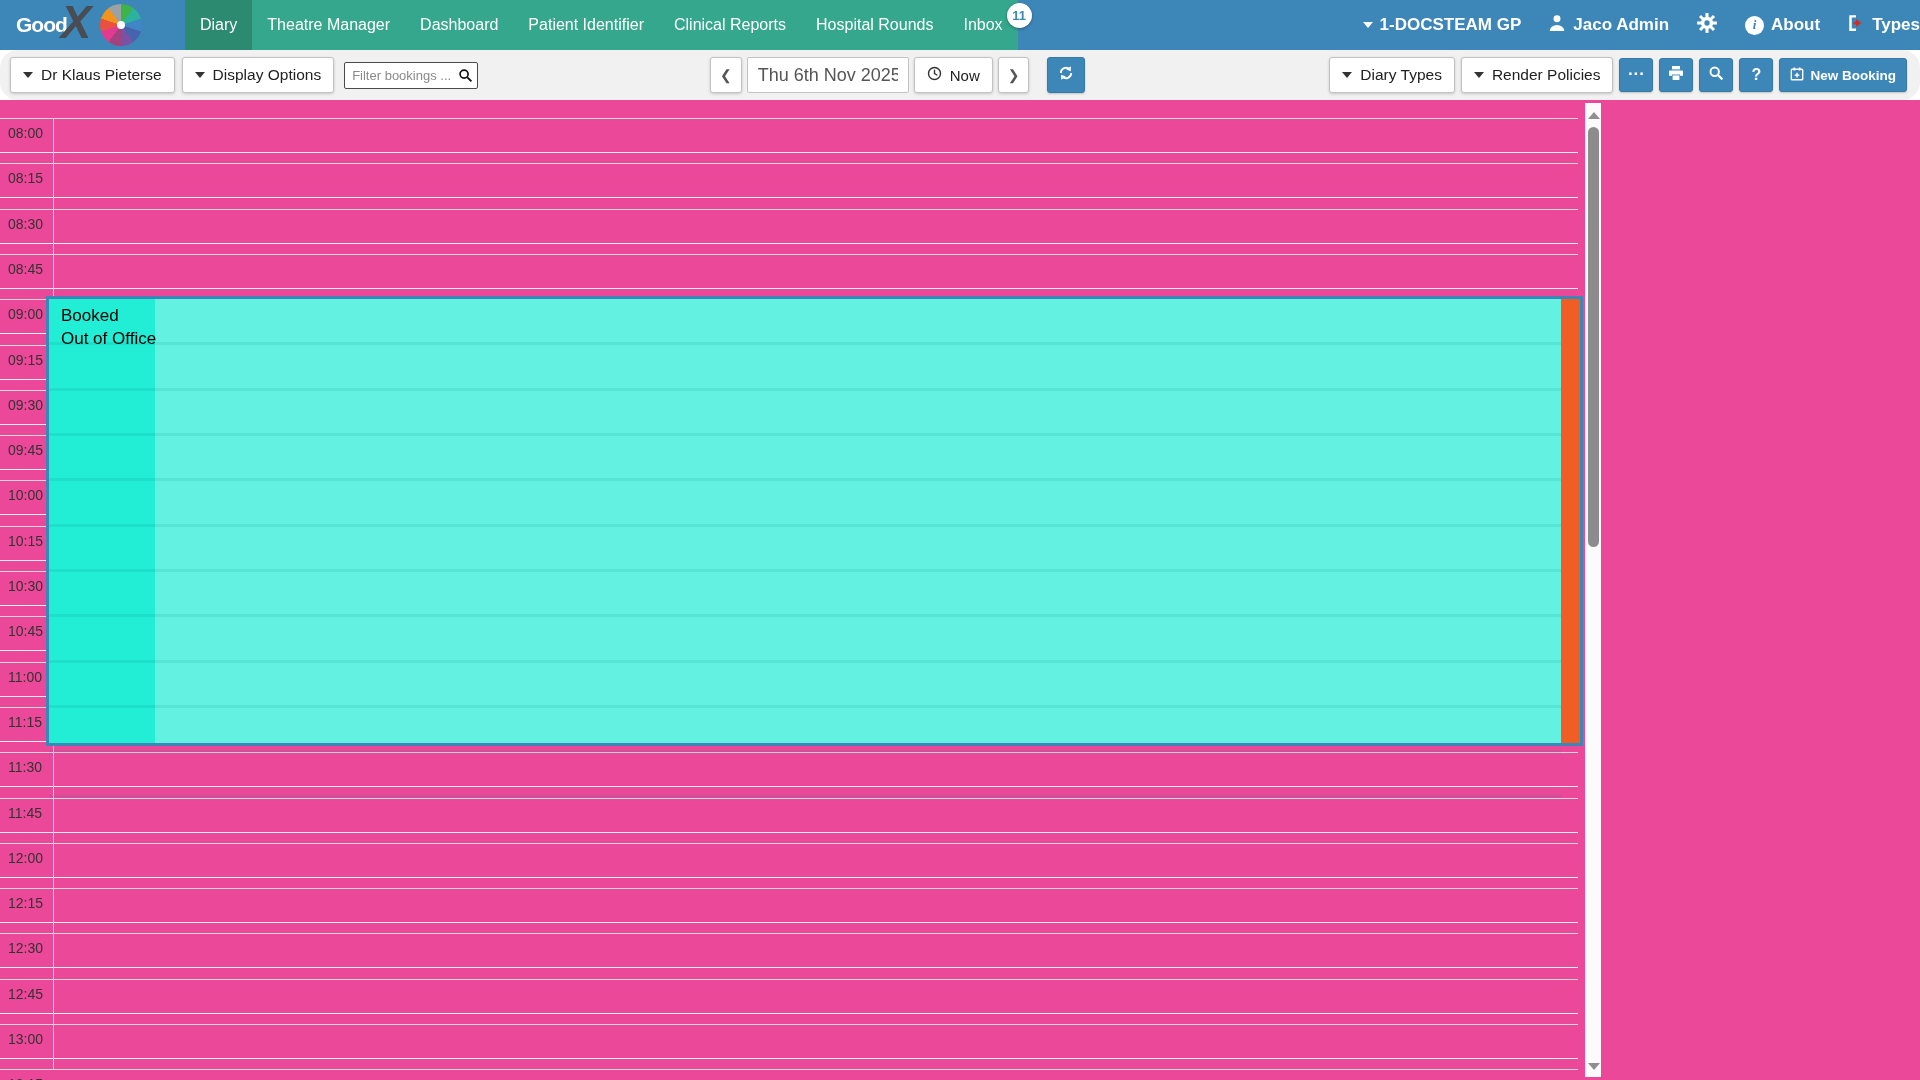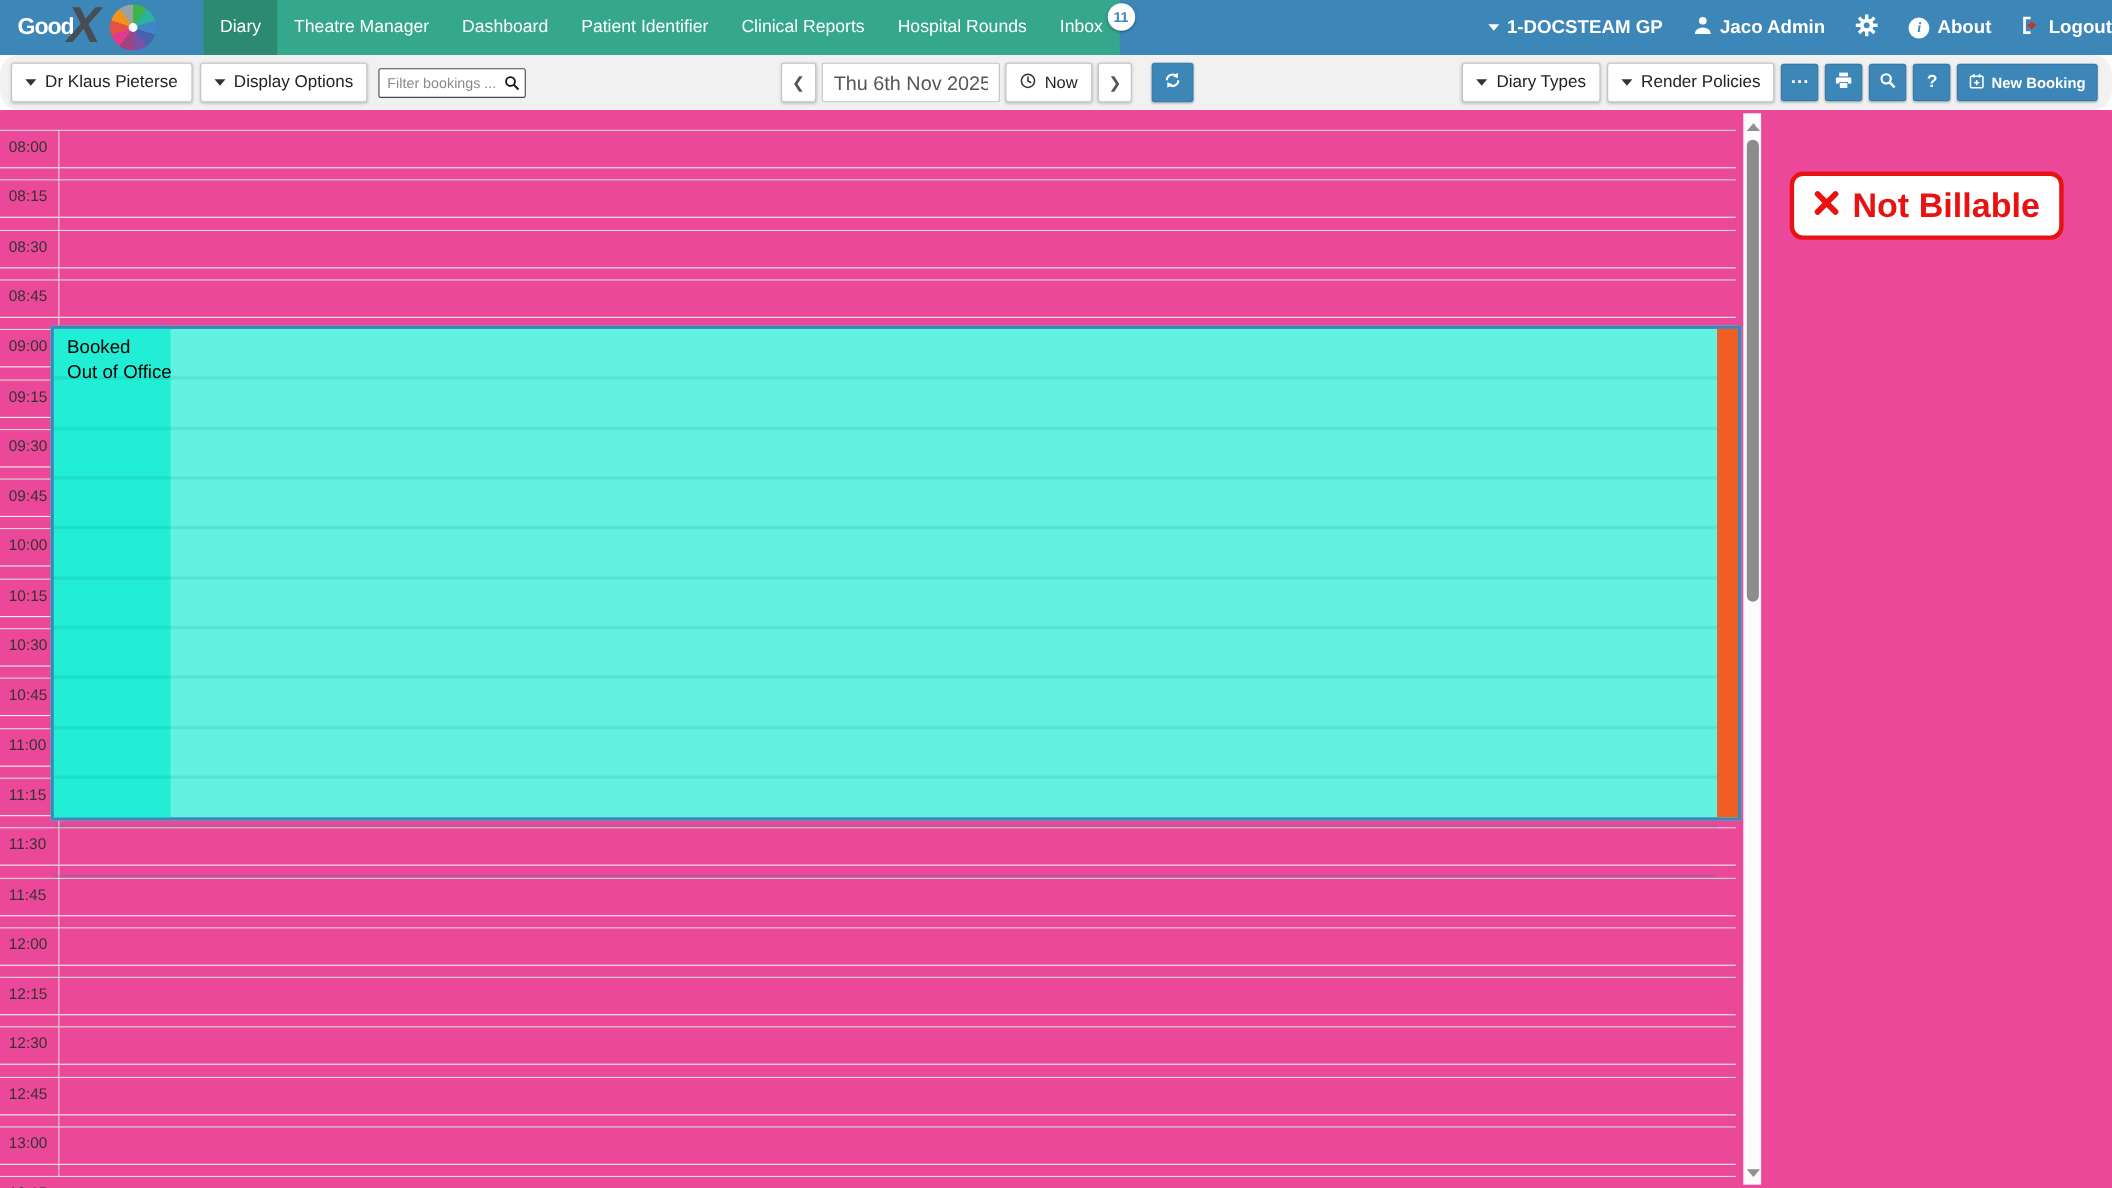--- a/index.html
+++ b/index.html
@@ -126,21 +126,21 @@
         <span class="info-circle">i</span>
         <span>About</span>
       </div>
       <div class="tr-item">
         <span>
           <svg viewBox="0 0 16 16" width="18" height="18">
               <path d="M8 1H2v14h6v-2.2H4.2V3.2H8z" fill="#fff"></path>
               <polygon points="8,4.5 8,6.9 5.8,6.9 5.8,9.1 8,9.1 8,11.5 12.8,8" fill="#c9302c"></polygon>
             </svg>
         </span>
-        <span>Logout</span>
+        <span>Types</span>
       </div>
     </div>
   </header>
 
   <div class="toolbar">
     <div class="group-left">
       <div class="btn">
         <span class="caret-d"></span>
         <span>Dr Klaus Pieterse</span>
       </div>
@@ -327,22 +327,14 @@
         <div>Out of Office</div>
       </div>
     </div>
 
     <div class="vscroll">
       <div class="arrow-up"></div>
       <div class="thumb"></div>
       <div class="arrow-down"></div>
     </div>
 
-    <div class="not-billable" id="not-billable" style="border-color: rgb(232, 18, 18); color: rgb(232, 18, 18);">
-      <span>
-        <svg viewBox="0 0 20 20" width="25" height="25">
-            <path d="M3.5 3.5L16.5 16.5M16.5 3.5L3.5 16.5" stroke="#e81212" stroke-width="4.2" stroke-linecap="round"></path>
-          </svg>
-      </span>
-      <span>Not Billable</span>
-    </div>
   </div>
 </div>
 
 </body></html>

